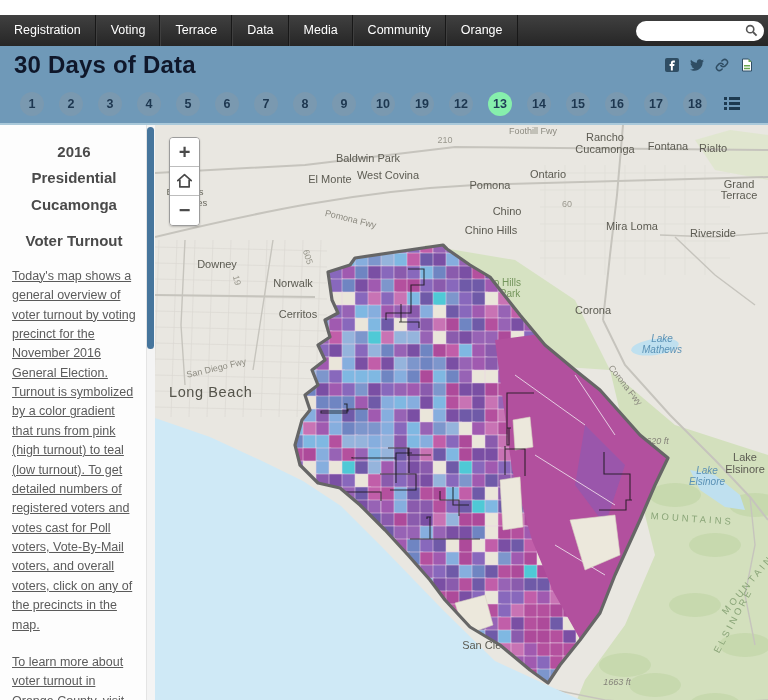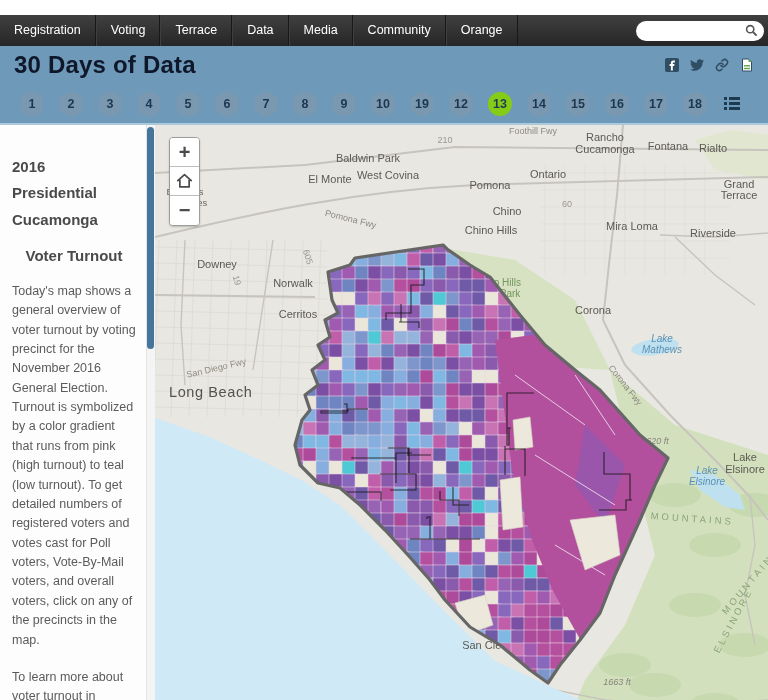--- a/index.html
+++ b/index.html
@@ -18,29 +18,29 @@
   
   #band{background:#6f99b8;border-bottom:2px solid #aac9da;}
   #band-title-row{height:38px;display:flex;align-items:center;padding:0 14px;}
   #page-title{color:#0f172a;font-size:24px;font-weight:bold;letter-spacing:.2px;}
   #social{margin-left:auto;display:flex;gap:11px;align-items:center;}
   .soc{width:14px;height:14px;display:block;cursor:pointer;}
 
   
   #day-nav{height:39px;display:flex;align-items:center;gap:15px;padding:0 0 0 20px;}
   .day{width:24px;height:24px;border-radius:50%;border:none;background:#7a99b0;color:#1d3750;font-weight:bold;font-size:12.5px;display:flex;align-items:center;justify-content:center;cursor:pointer;padding:0;font-family:"Liberation Sans",sans-serif;}
-  .day.active{background:#84cc16;color:#1f3c57;}
+  .day.active{background:#86efac;color:#1f3c57;}
   .day.list-btn{background:transparent;width:20px;}
 
   
   #content{display:flex;height:629px;}
   #sidebar{width:147px;background:#fdfdfd;border-right:1px solid #e4e4e4;padding:10px 10px 0 12px;overflow:hidden;}
-  #sidebar-heading{color:#4a4a4a;text-align:left;font-size:15px;font-weight:bold;line-height:1.75;margin-top:19px;}
+  #sidebar-heading{color:#4a4a4a;text-align:center;font-size:15px;font-weight:bold;line-height:1.75;margin-top:4px;}
   #sidebar-subheading{color:#4a4a4a;text-align:center;font-size:15px;font-weight:bold;margin:14px 0 6px;}
-  #sidebar-paragraphs p{color:#5b5b5b;font-size:12.5px;line-height:1.55;margin:18px 0 0;}
+  #sidebar-paragraphs p{color:#5b5b5b;font-size:12.5px;line-height:1.55;margin:18px 0 0;text-decoration:underline;}
   #sidebar-scroll{width:8px;background:#f4f4f4;position:relative;}
   #sidebar-scroll .thumb{position:absolute;left:0;top:2px;width:7px;height:222px;background:#46759c;border-radius:4px;}
 
   
   #map{position:relative;flex:1;overflow:hidden;background:#e9e7e1;}
   #mapsvg{display:block;}
   .lbl{font-family:"Liberation Sans",sans-serif;fill:#5c5b52;font-size:11px;text-anchor:middle;}
   .city-sm{font-size:9.5px;fill:#6b6a60;}
   .city-lg{font-size:14.5px;fill:#55544b;letter-spacing:.6px;text-anchor:start;}
   .water{fill:#5a91b5;font-style:italic;font-size:10px;}

